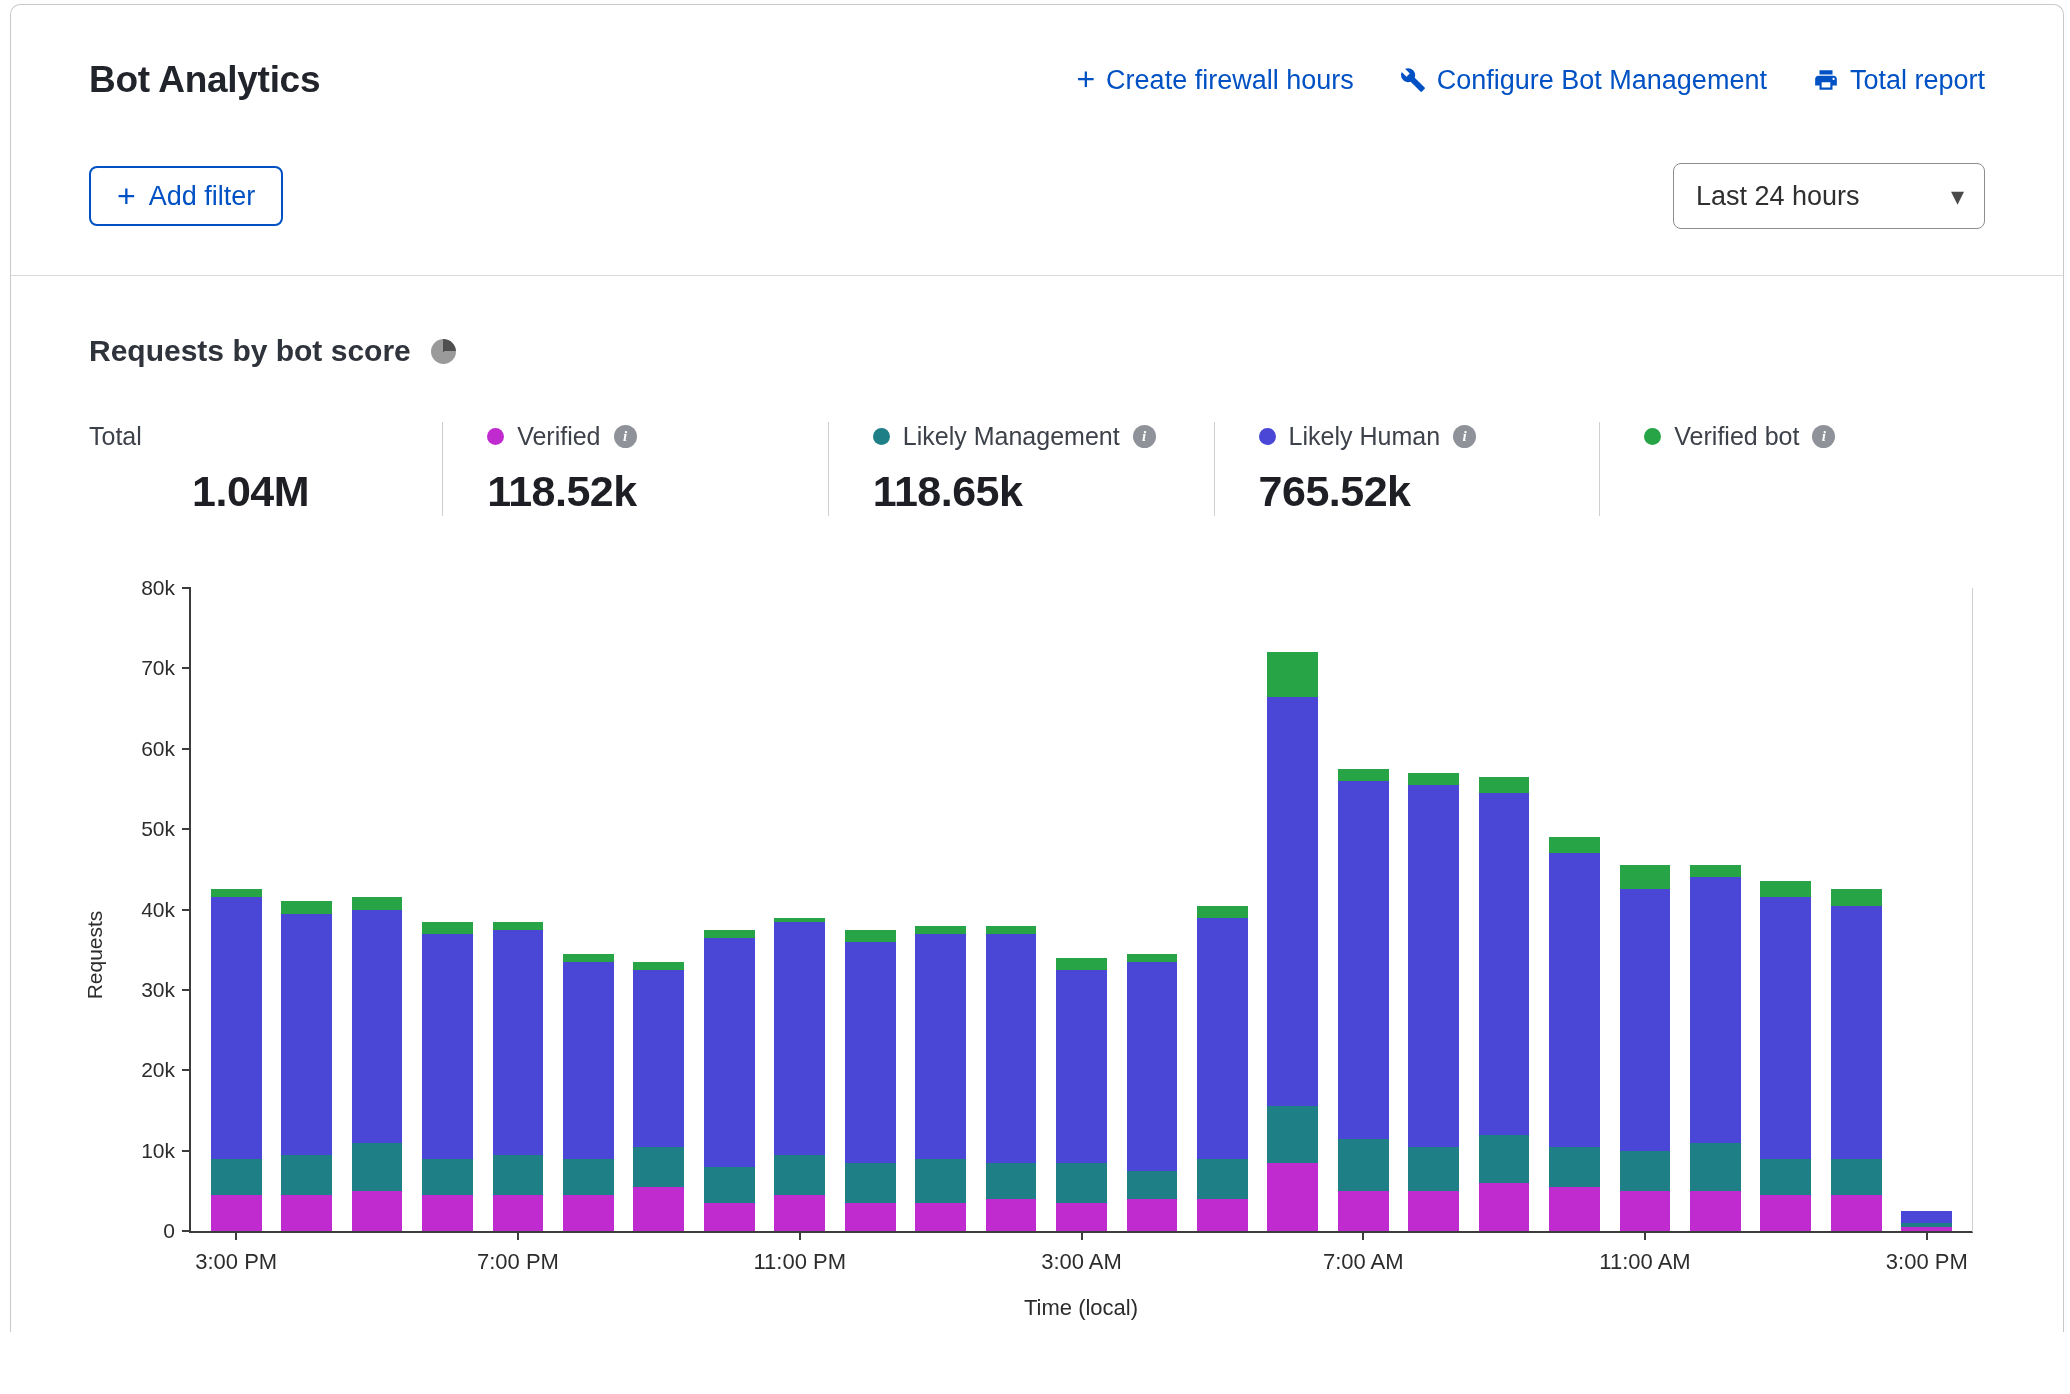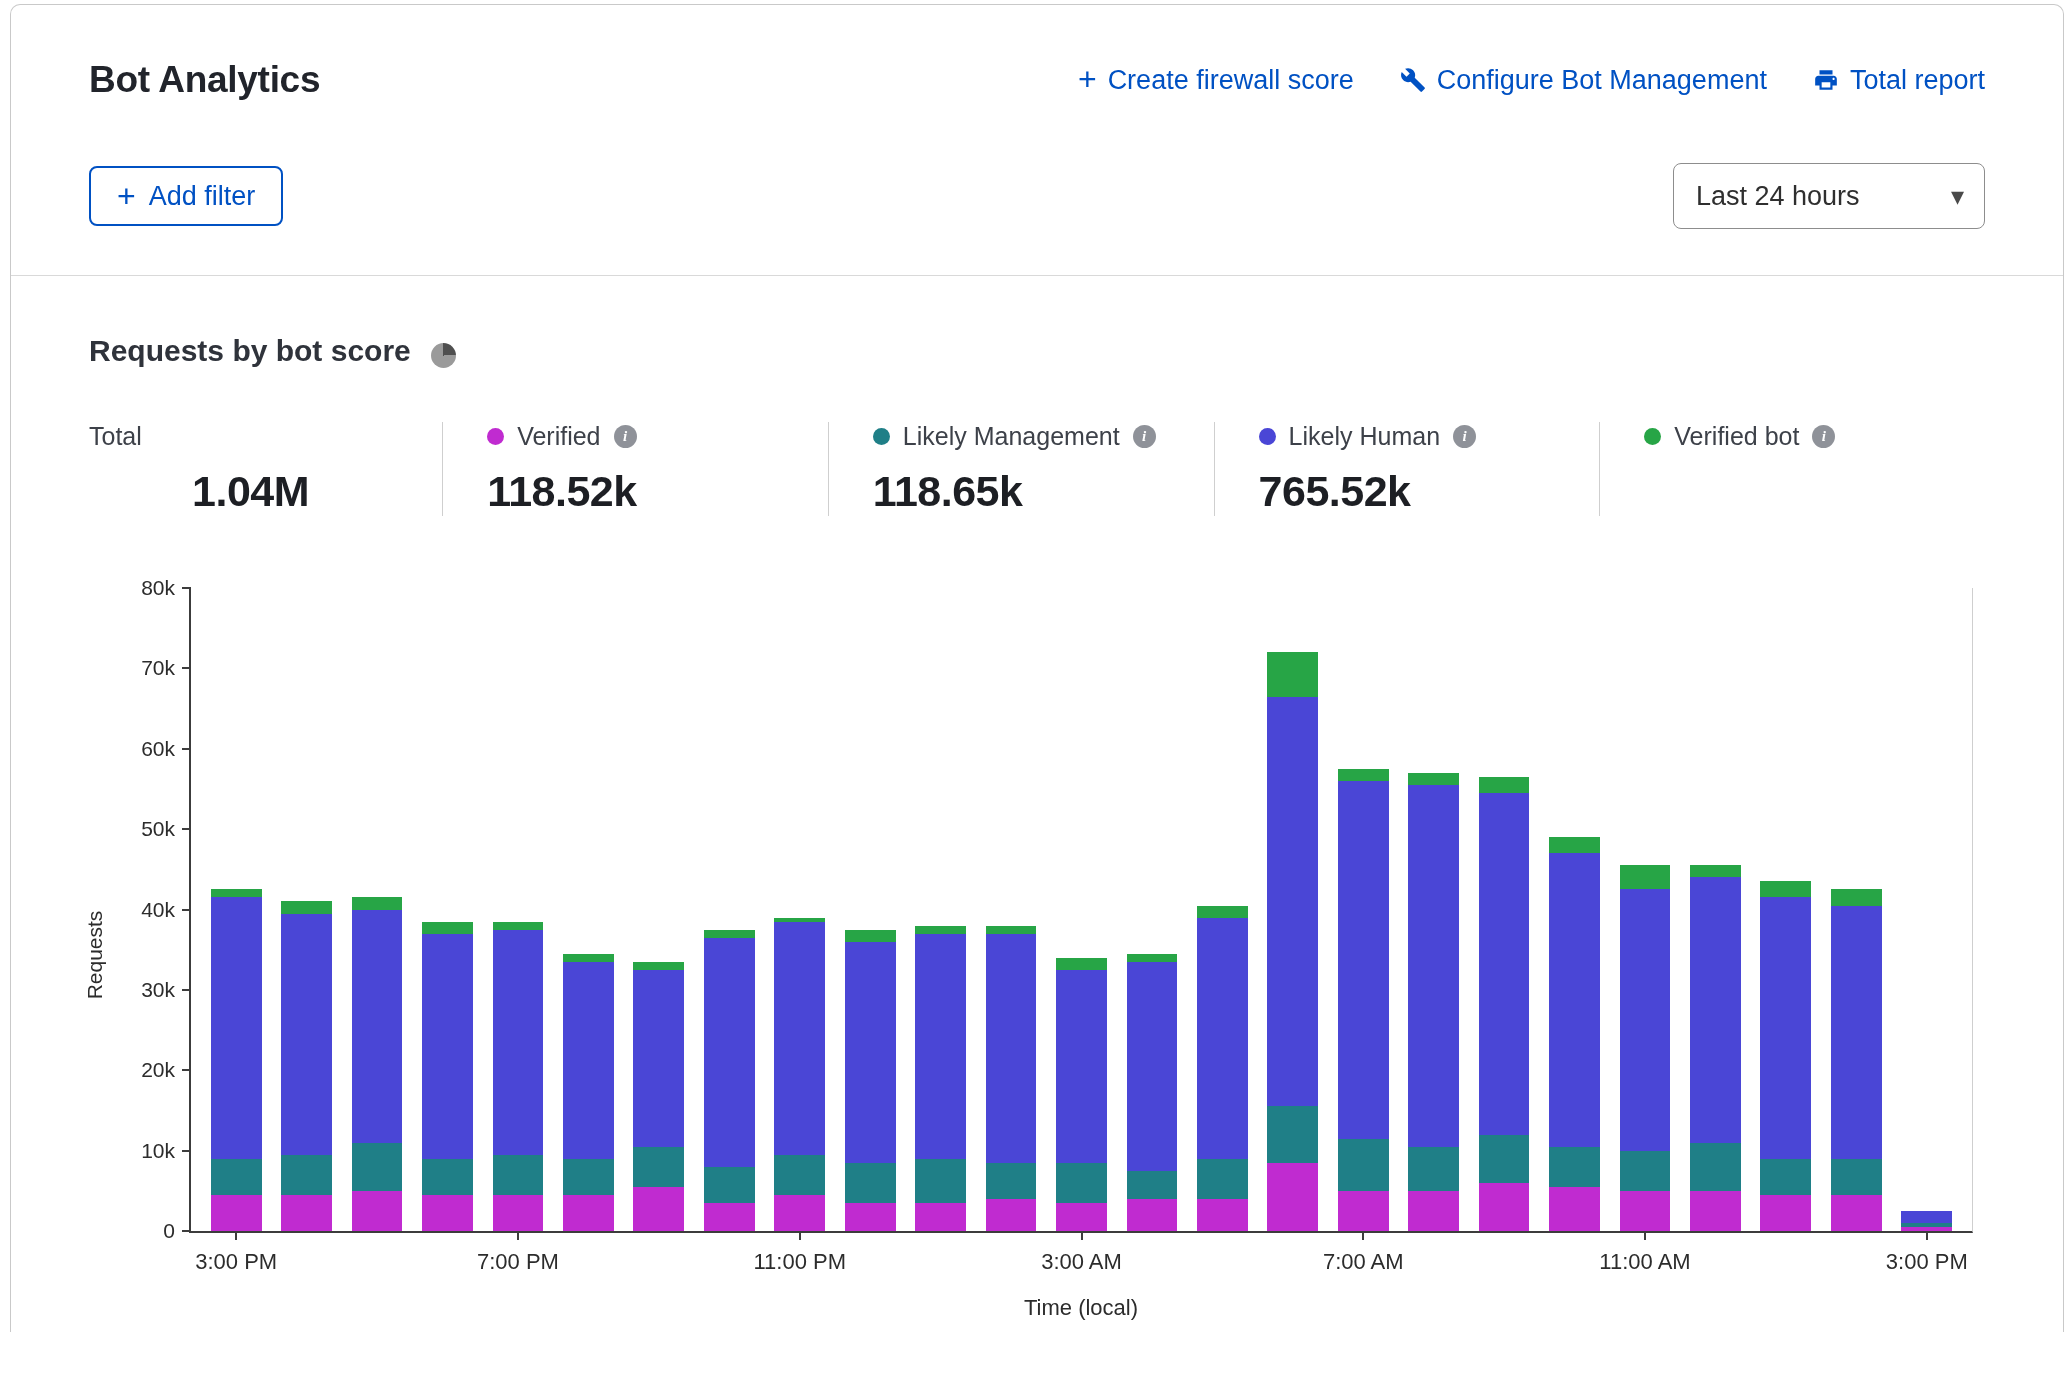--- a/index.html
+++ b/index.html
@@ -37,21 +37,21 @@
   .dropdown {
     width:312px; height:66px;
     border:1px solid #8d8d8d; border-radius:8px; background:#fff;
     display:flex; align-items:center; justify-content:space-between;
     padding:0 20px 0 22px; font-size:27px; color:#2f2f2f; cursor:pointer;
   }
   .chevron { font-size:26px; color:#4a4a4a; }
   .divider { border-top:1px solid #d9d9d9; }
   
   .content { padding:58px 78px 0 78px; }
-  .section-title-row { display:flex; align-items:flex-end; gap:20px; }
+  .section-title-row { display:flex; align-items:center; gap:20px; }
   .section-title { font-size:30px; font-weight:700; color:#2f333b; }
   .pie-icon {
     width:25px; height:25px; border-radius:50%;
     background: conic-gradient(#4f4f4f 0 90deg, #9a9a9a 90deg 360deg);
   }
   
   .stats { display:flex; margin-top:54px; align-items:stretch; }
   .stat { width:400px; padding-right:30px; }
   .stat.first { width:368px;text-align:center; }
   .stat + .stat { border-left:1px solid #cfcfcf; padding-left:44px; }
@@ -96,21 +96,21 @@
 
 <div class="page">
   <div class="card">
 
     <div class="card-header">
       <div class="title-row">
         <div class="page-title">Bot Analytics</div>
         <div class="actions" id="actions">
             <div class="action">
               <span><span class="plus-glyph">+</span></span>
-              <span>Create firewall score</span>
+              <span>Create firewall hours</span>
             </div>
             <div class="action">
               <span>
                 <svg width="26" height="26" viewBox="0 0 24 24" fill="#0051c3">
                   <path d="M22.7 19l-9.1-9.1c.9-2.3.4-5-1.5-6.9-2-2-5-2.4-7.4-1.3L9 6 6 9 1.6 4.7C.4 7.1.9 10.1 2.9 12.1c1.9 1.9 4.6 2.4 6.9 1.5l9.1 9.1c.4.4 1 .4 1.4 0l2.3-2.3c.5-.4.5-1.1.1-1.4z"></path>
                 </svg>
               </span>
               <span>Configure Bot Management</span>
             </div>
             <div class="action">

